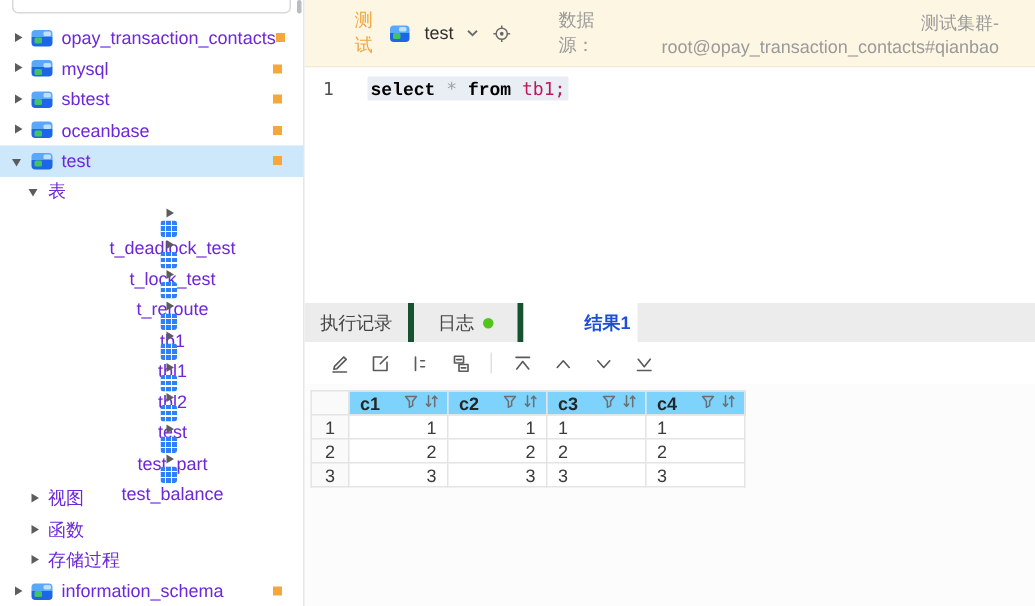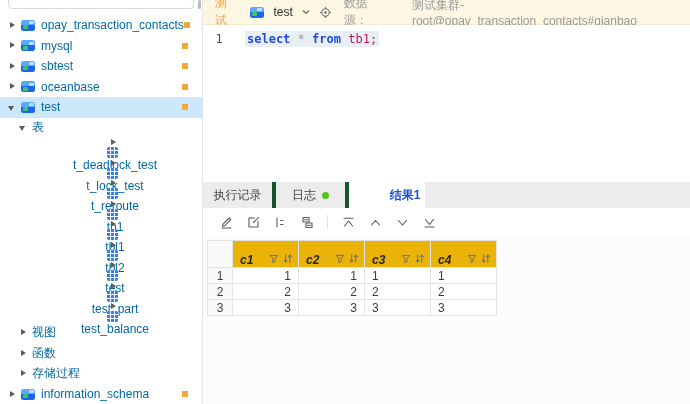--- a/index.html
+++ b/index.html
@@ -23,61 +23,61 @@
   .node-icon { flex:none; margin-right:6px; }
   .db-icon { width:14px; height:11px; border-radius:2.5px;
              background:linear-gradient(180deg,#59a8fb 0 45%, #1e66e8 45% 100%); position:relative; }
   .db-icon::before { content:""; position:absolute; right:1.5px; top:1.5px; width:5px; height:3px; border-radius:1px; background:#bfe0ff; }
   .db-icon::after  { content:""; position:absolute; left:1.5px; bottom:1.5px; width:5px; height:4px; border-radius:1px; background:#43c463; }
   .tbl-icon { width:11px; height:11px; border-radius:2px;
               background:
                 linear-gradient(to right, transparent 0 3px, #fff 3px 4px, transparent 4px 7px, #fff 7px 8px, transparent 8px),
                 linear-gradient(to bottom, transparent 0 3px, #fff 3px 4px, transparent 4px 7px, #fff 7px 8px, transparent 8px),
                 #2f80f7; }
-  .tree-label { white-space:nowrap; color:#0369a1; }
+  .tree-label { white-space:nowrap; color:#6d28d9; }
   .badge { margin-left:auto; margin-right:14px; width:6px; height:6px; background:#f6a73c; flex:none; }
 
   
   .main { flex:1; display:flex; flex-direction:column; background:#fcfcfc; min-width:0; }
 
-  .topbar { height:25px; flex:none; background:#fdf6e3; border-bottom:1px solid #f3ead1;
-            display:flex; align-items:center; padding:0 12px; gap:8px; }
+  .topbar { height:45px; flex:none; background:#fdf6e3; border-bottom:1px solid #f3ead1;
+            display:flex; align-items:center; padding:0 24px; gap:8px;text-align:right; }
   .session-tab-label { color:#f0a53e; margin-right:4px; }
   .topbar .db-icon { margin-right:2px; }
   .schema-name { color:#303030; }
   .chev, .aim { color:#6b6b6b; display:inline-flex; }
   .ds-label, .ds-value { color:#9a9a9a;margin-left:14px; }
   .ds-label { margin-left:4px; }
 
   .editor { height:157px; flex:none; background:#fff; display:flex; padding-top:7px;
             font-family:"DejaVu Sans Mono", monospace; font-size:12px; }
   .gutter { width:32px; flex:none; text-align:center; color:#4f4f4f; }
   .code-line { margin-left:10px; }
   .code-hl { background:#e9edf4; padding:1px 2px; border-radius:1px; }
-  .kw { color:#1d4ed8; font-weight:bold; }
+  .kw { color:#000000; font-weight:bold;font-family:Liberation Mono, monospace; }
   .op { color:#9aa0a6; }
   .plain { color:#be185d; }
 
   .tabs { height:26px; flex:none; background:#ececec; display:flex; }
   .tab { width:73px; display:flex; align-items:center; justify-content:center; gap:6px;
          color:#444; border-right:4px solid #14532d; cursor:pointer; }
   .tab.active { background:#fff; width:76px; color:#1d4ed8; font-weight:bold; border-right:none;padding-left:36px; }
   .dot { width:7px; height:7px; border-radius:50%; background:#52c41a; }
 
   .toolbar { height:28px; flex:none; background:#fff; display:flex; align-items:center; padding-left:13px; gap:7px; }
   .tool-btn { width:20px; height:20px; display:flex; align-items:center; justify-content:center;
               color:#5a5a5a; cursor:pointer; border-radius:2px; }
   .tool-sep { width:1px; height:14px; background:#e0e0e0; margin:0 3px; }
 
   .results { flex:1; background:#fcfcfc; padding:4px 0 0 4px; overflow:hidden; }
   table.grid { border-collapse:collapse; table-layout:fixed; }
   .grid col.rn { width:25px; } .grid col.dc { width:66px; }
   .grid th, .grid td { border:1px solid #e3e4e6; height:16px; font-weight:normal; font-size:12px; padding:0 7px; }
   .grid th.rownum-h, .grid td.rownum { background:#fafafa; text-align:center; padding:0 2px; color:#3c3c3c; }
-  .grid th.colh { background:#eab308; padding:12px 5px 0 7px;font-style:italic; }
+  .grid th.colh { background:#7dd3fc; padding:0 5px 0 7px; }
   .hcell { display:flex; align-items:center; }
   .cname { font-weight:bold; color:#262626; }
   .hicons { margin-left:auto; display:flex; align-items:center; gap:3px; color:#6e6e6e; }
   .grid td.v { background:#fff; color:#3c3c3c; }
   .grid td.v.r { text-align:right; }
   .grid td.v.l { text-align:left; }
 </style>
 </head>
 <body>
 

